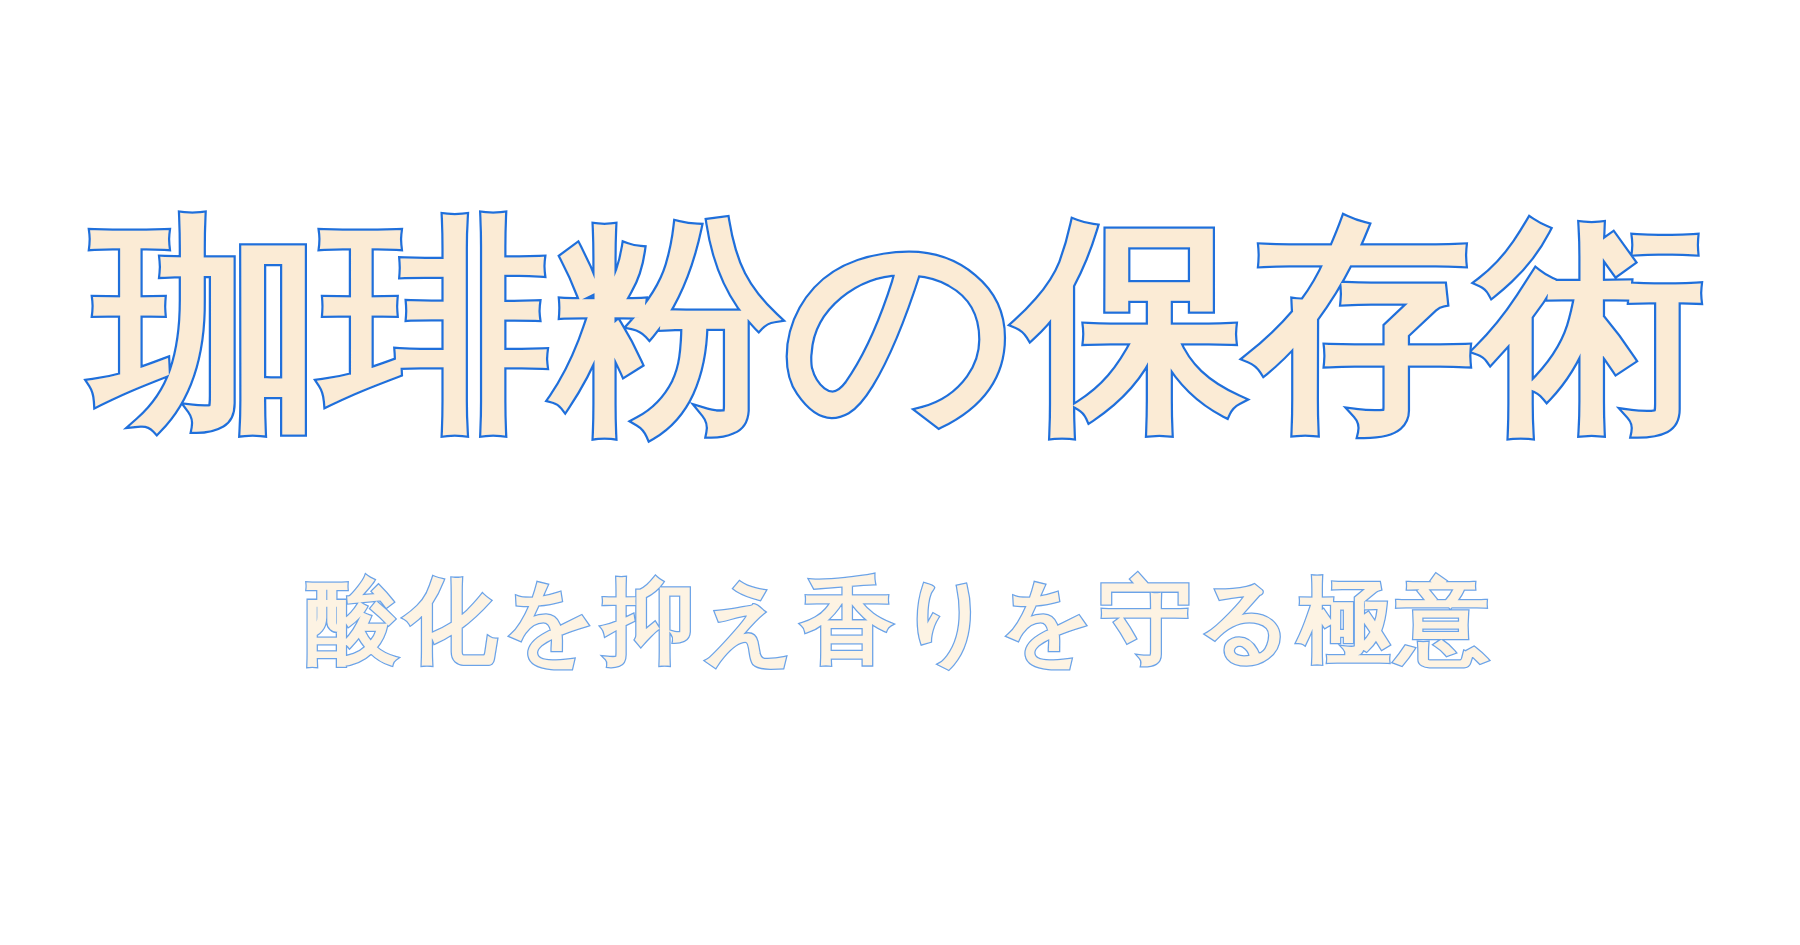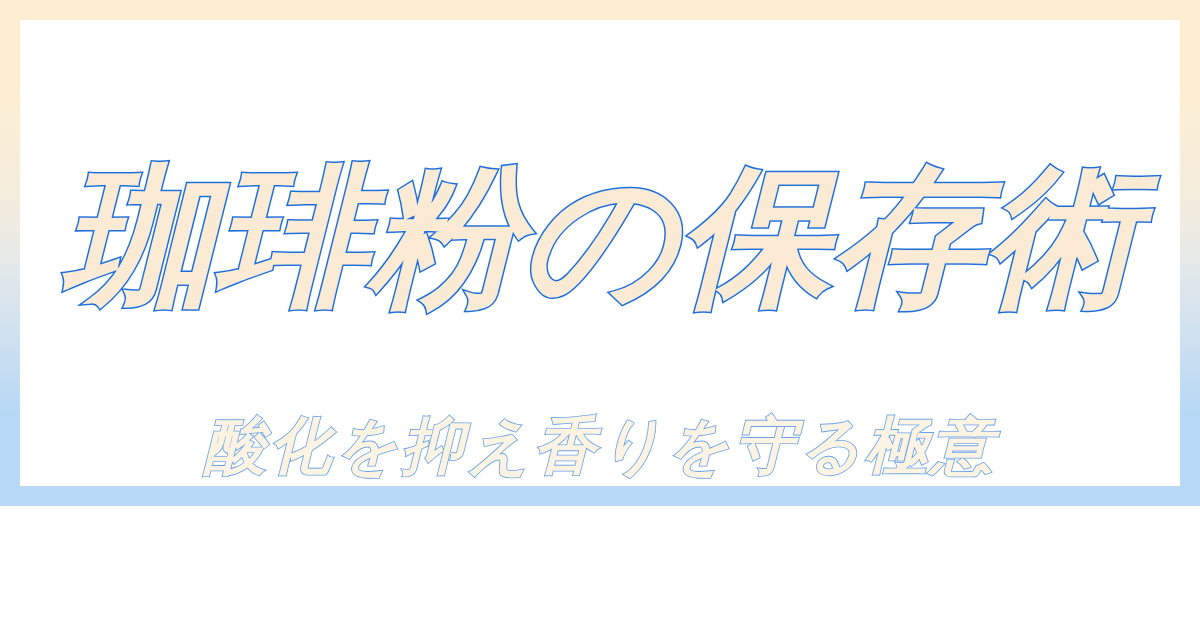--- a/index.html
+++ b/index.html
@@ -13,32 +13,30 @@
     width: 1200px;
     height: 630px;
     overflow: hidden;
     font-family: "DejaVu Sans", "Liberation Sans", sans-serif;
   }
 
   
   #banner {
     position: relative;
     width: 1200px;
-    height: 506px;
+    height: 630px;
     box-sizing: border-box;
     background: linear-gradient(
         180deg,
         var(--frame-top, #fdeed3) 0%,
         var(--frame-top, #fdeed3) 18%,
         #f3ecdd 40%,
         #dfe7ec 56%,
         var(--frame-bottom, #b7d8f6) 82%,
         var(--frame-bottom, #b7d8f6) 100%);
-    padding: 20px;
-    font-style: italic;
   }
 
   
   #card {
     position: relative;
     width: 100%;
     height: 100%;
     background: #ffffff;
     box-sizing: border-box;
     display: flex;
@@ -79,21 +77,21 @@
     position: absolute;
     left: 0;
     right: 0;
     top: 380px;
     text-align: center;
     line-height: 1;
   }
 
   #sub-title {
     display: inline-block;
-    margin: 12px;
+    margin: 0;
     padding: 0;
     font-family: "DejaVu Sans", "Liberation Sans", sans-serif;
     font-weight: 700;
     font-size: 62px;
     line-height: 1.1;
     letter-spacing: 0.055em;
     color: #fdf3e3;
     -webkit-text-stroke: 1.7px #6ba3e8;
     paint-order: stroke fill;
     text-rendering: geometricPrecision;

